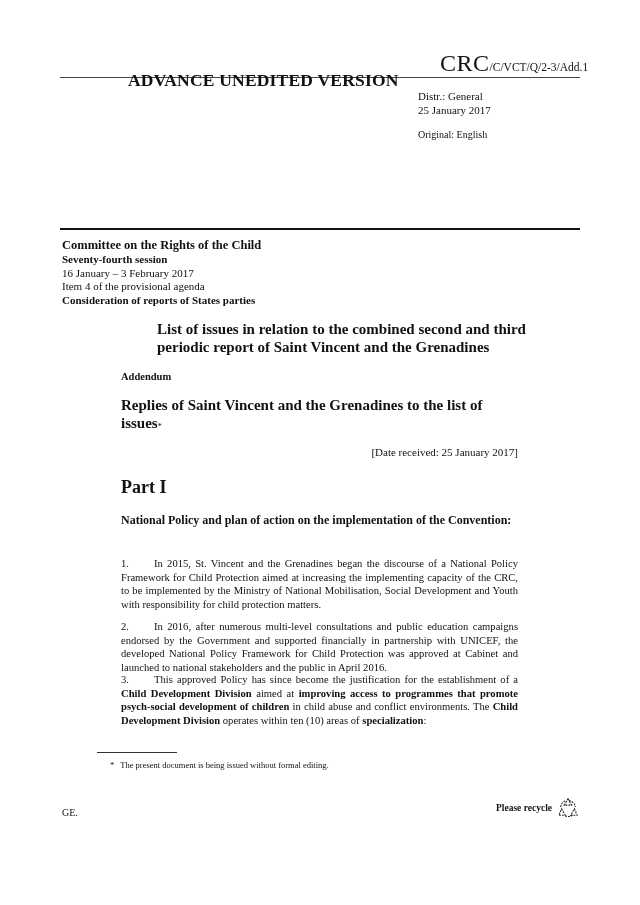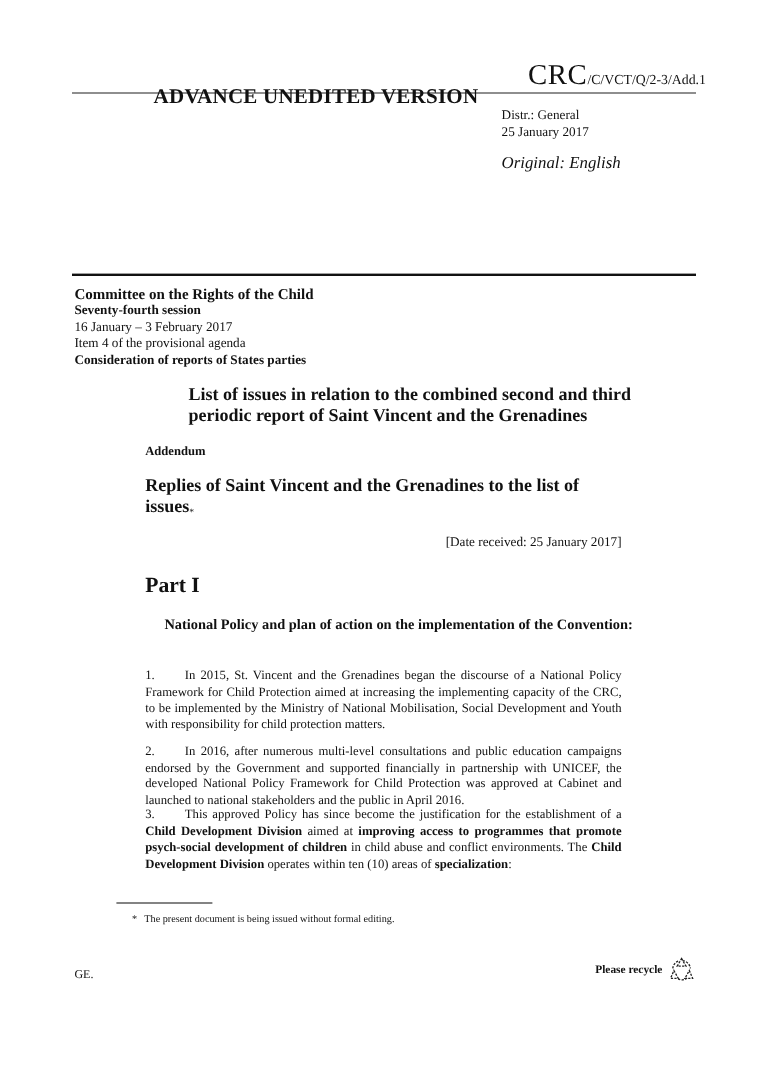--- a/index.html
+++ b/index.html
@@ -5,32 +5,32 @@
   html, body { margin:0; padding:0; background:#ffffff; }
   body { width:640px; height:905px; position:relative; overflow:hidden;
          font-family:"Liberation Serif","DejaVu Serif",serif; color:#111; }
   .abs { position:absolute; }
   .symbol { left:440px; top:50px; width:140px; text-align:right; white-space:nowrap; }
   .symbol .big { font-size:24px; letter-spacing:0.5px; }
   .symbol .small { font-size:11.5px; }
   .rule-top { left:60px; top:77px; width:520px; height:1px; background:#444; }
   .adv { left:128px; top:70px; font-size:17.5px; font-weight:bold; letter-spacing:0.2px; }
   .distr { left:418px; top:89px; font-size:11px; line-height:14px; }
-  .orig { left:418px; top:129px; font-size:14px;font-style:italic; }
+  .orig { left:418px; top:129px; font-size:10px; }
   .rule-thick { left:60px; top:228px; width:520px; height:2px; background:#111; }
   .committee { left:62px; top:238px; font-size:11px; line-height:13.5px; }
   .committee .c-title { font-size:12.5px; font-weight:bold; line-height:15px; }
   .committee .b { font-weight:bold; }
   .list-title { left:121px; top:320px; width:400px; font-size:15px; font-weight:bold; line-height:18px;margin-left:36px; }
   .addendum { left:121px; top:371px; font-size:10.5px; font-weight:bold; }
   .replies { left:121px; top:396px; width:400px; font-size:15px; font-weight:bold; line-height:18px; }
   .replies sup { font-size:8px; font-weight:normal; vertical-align:top; position:relative; top:4px; }
   .date { left:121px; top:446px; width:397px; text-align:right; font-size:11px; }
   .part { left:121px; top:477px; font-size:18px; font-weight:bold; }
-  .subhead { left:121px; top:513px; width:400px; font-size:12px; font-weight:bold; line-height:15px;margin-left:16px; }
+  .subhead { left:121px; top:513px; width:400px; font-size:12px; font-weight:bold; line-height:15px; }
   .para { left:121px; width:397px; font-size:10.6px; line-height:13.6px; text-align:justify; }
   .para .num { display:inline-block; width:33px; }
   .p1 { top:557px; } .p2 { top:620px; } .p3 { top:673px; }
   .fn-rule { left:97px; top:752px; width:80px; height:1px; background:#333; }
   .footnote { left:110px; top:760px; font-size:8.5px; }
   .footnote .star { margin-right:6px; }
   .ge { left:62px; top:807px; font-size:10px; }
   .recycle { left:496px; top:796px; font-size:9.5px; font-weight:bold; display:flex; align-items:center; gap:5px; }
 </style>
 </head>

